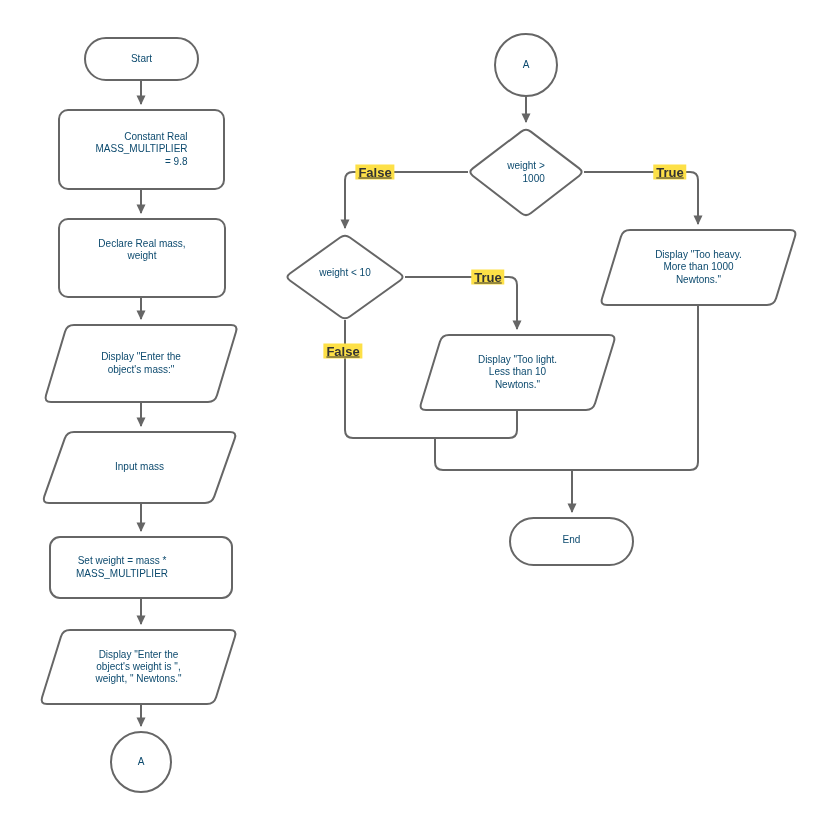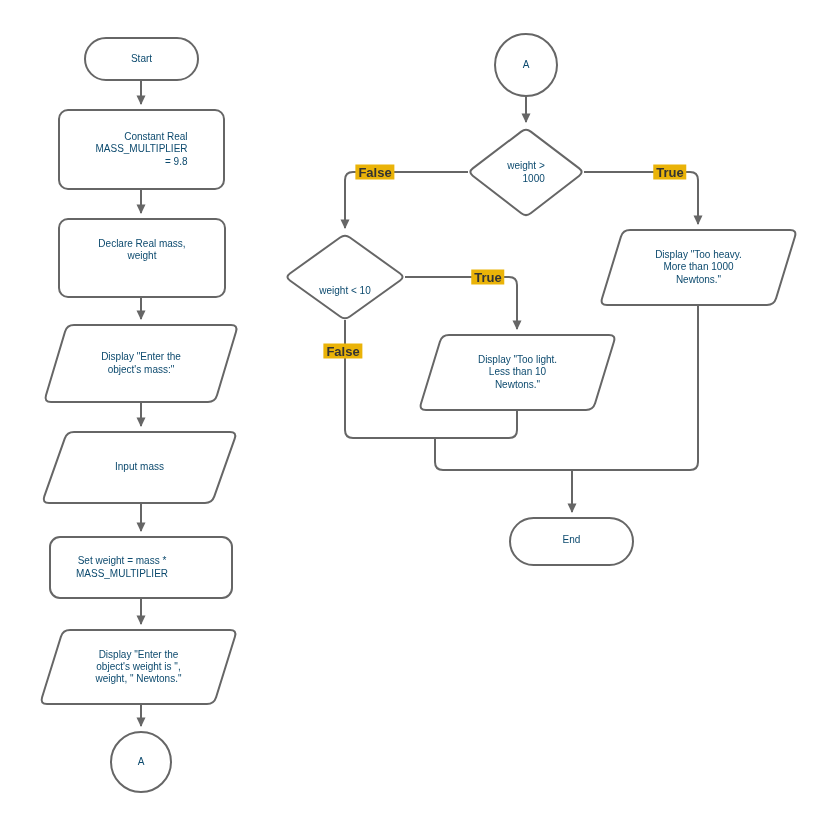--- a/index.html
+++ b/index.html
@@ -9,23 +9,23 @@
   }
   #stage svg{position:absolute;left:0;top:0;}
   .shape{fill:#ffffff;stroke:#666666;stroke-width:2;}
   .edge{fill:none;stroke:#666666;stroke-width:2;}
   .nlabel{
     position:absolute;display:flex;align-items:center;justify-content:center;
     text-align:center;white-space:pre-line;font-size:10px;line-height:1.23;
     color:#0c4a6e;pointer-events:none;
   }
   .elabel{
-    position:absolute;transform:translate(-50%,-50%);background:#eab308;
+    position:absolute;transform:translate(-50%,-50%);background:#fde047;
     padding:0 3px;font-size:13px;font-weight:bold;color:#333333;
-    white-space:nowrap;pointer-events:none;
+    white-space:nowrap;pointer-events:none;text-decoration:underline;
   }
 </style>
 </head>
 <body>
 
 <div id="stage">
 
   <svg width="822" height="831" viewBox="0 0 822 831">
     <defs>
       <marker id="arrow" markerUnits="userSpaceOnUse" markerWidth="13" markerHeight="13" refX="9" refY="5" orient="auto">
@@ -82,21 +82,21 @@
   <div class="nlabel" style="left:50px;top:537px;width:144px;height:61px;">Set weight = mass *
 MASS_MULTIPLIER</div>
   <div class="nlabel" style="left:40px;top:630px;width:197px;height:74px;">Display "Enter the
 object's weight is ",
 weight, " Newtons."</div>
   <div class="nlabel" style="left:111px;top:732px;width:60px;height:60px;">A</div>
 
   <div class="nlabel" style="left:496px;top:35px;width:60px;height:60px;">A</div>
   <div class="nlabel" style="left:466px;top:128px;width:120px;height:89px;text-align:right;">weight &gt;
 1000</div>
-  <div class="nlabel" style="left:285px;top:248px;width:120px;height:86px;">weight &lt; 10</div>
+  <div class="nlabel" style="left:285px;top:230px;width:120px;height:86px;">weight &lt; 10</div>
   <div class="nlabel" style="left:600px;top:230px;width:197px;height:75px;">Display "Too heavy.
 More than 1000
 Newtons."</div>
   <div class="nlabel" style="left:419px;top:335px;width:197px;height:75px;">Display "Too light.
 Less than 10
 Newtons."</div>
   <div class="nlabel" style="left:510px;top:518px;width:123px;height:44px;">End</div>
 
   <div class="elabel" style="left:670px;top:172px;">True</div>
   <div class="elabel" style="left:375px;top:172px;">False</div>

